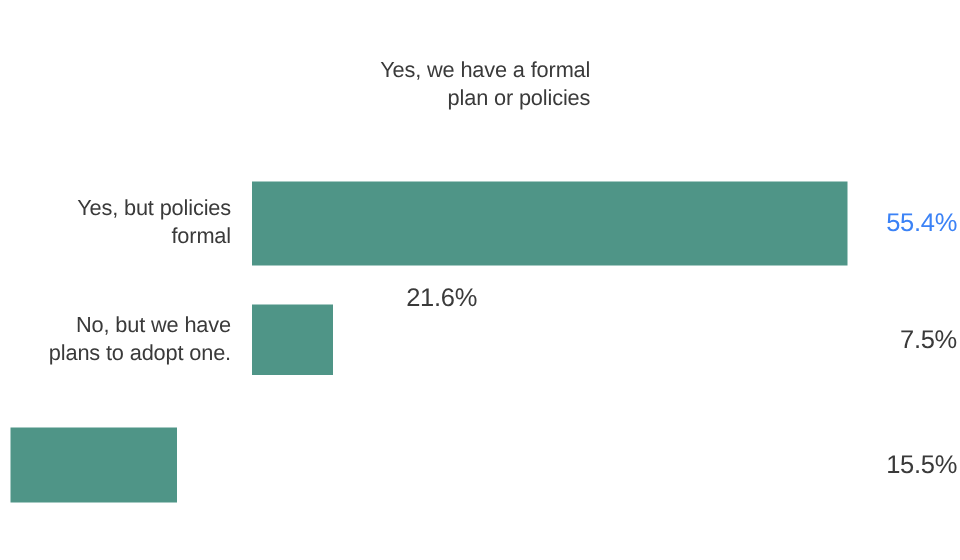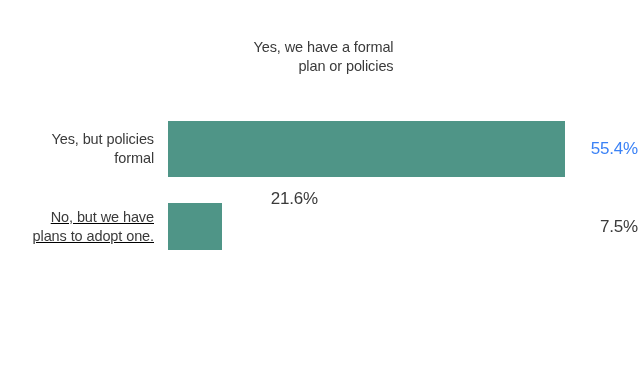--- a/index.html
+++ b/index.html
@@ -92,27 +92,33 @@
     <div class="cat-label" style="color: rgb(58, 58, 58);">Yes, but policies
 formal</div>
     <div class="bar-area">
       <div class="bar-track">
         <div class="bar-fill" style="width: 397px; background: rgb(79, 149, 135);"></div>
       </div>
       <div class="value-label" style="color: #3b82f6;">55.4%</div>
     </div>
   </div>
 
-  <div class="bar-row" style="top:203px;height:47px;text-decoration:underline;">
+  <div class="bar-row" style="top:203px;height:47px;">
     <div class="cat-label" style="color: rgb(58, 58, 58);">No, but we have
 plans to adopt one.</div>
     <div class="bar-area">
       <div class="bar-track">
         <div class="bar-fill" style="width: 54px; background: rgb(79, 149, 135);"></div>
       </div>
       <div class="value-label" style="color: rgb(58, 58, 58); margin-left: 16px;">7.5%</div>
     </div>
   </div>
 
   <div class="bar-row" style="top:285px;height:50px;">
+    <div class="bar-area">
+      <div class="bar-track">
+        <div class="bar-fill" style="width: 111px; background: rgb(79, 149, 135);"></div>
+      </div>
+      <div class="value-label" style="color: rgb(58, 58, 58);">15.5%</div>
+    </div>
   </div>
 
 </div>
 
 </body></html>

